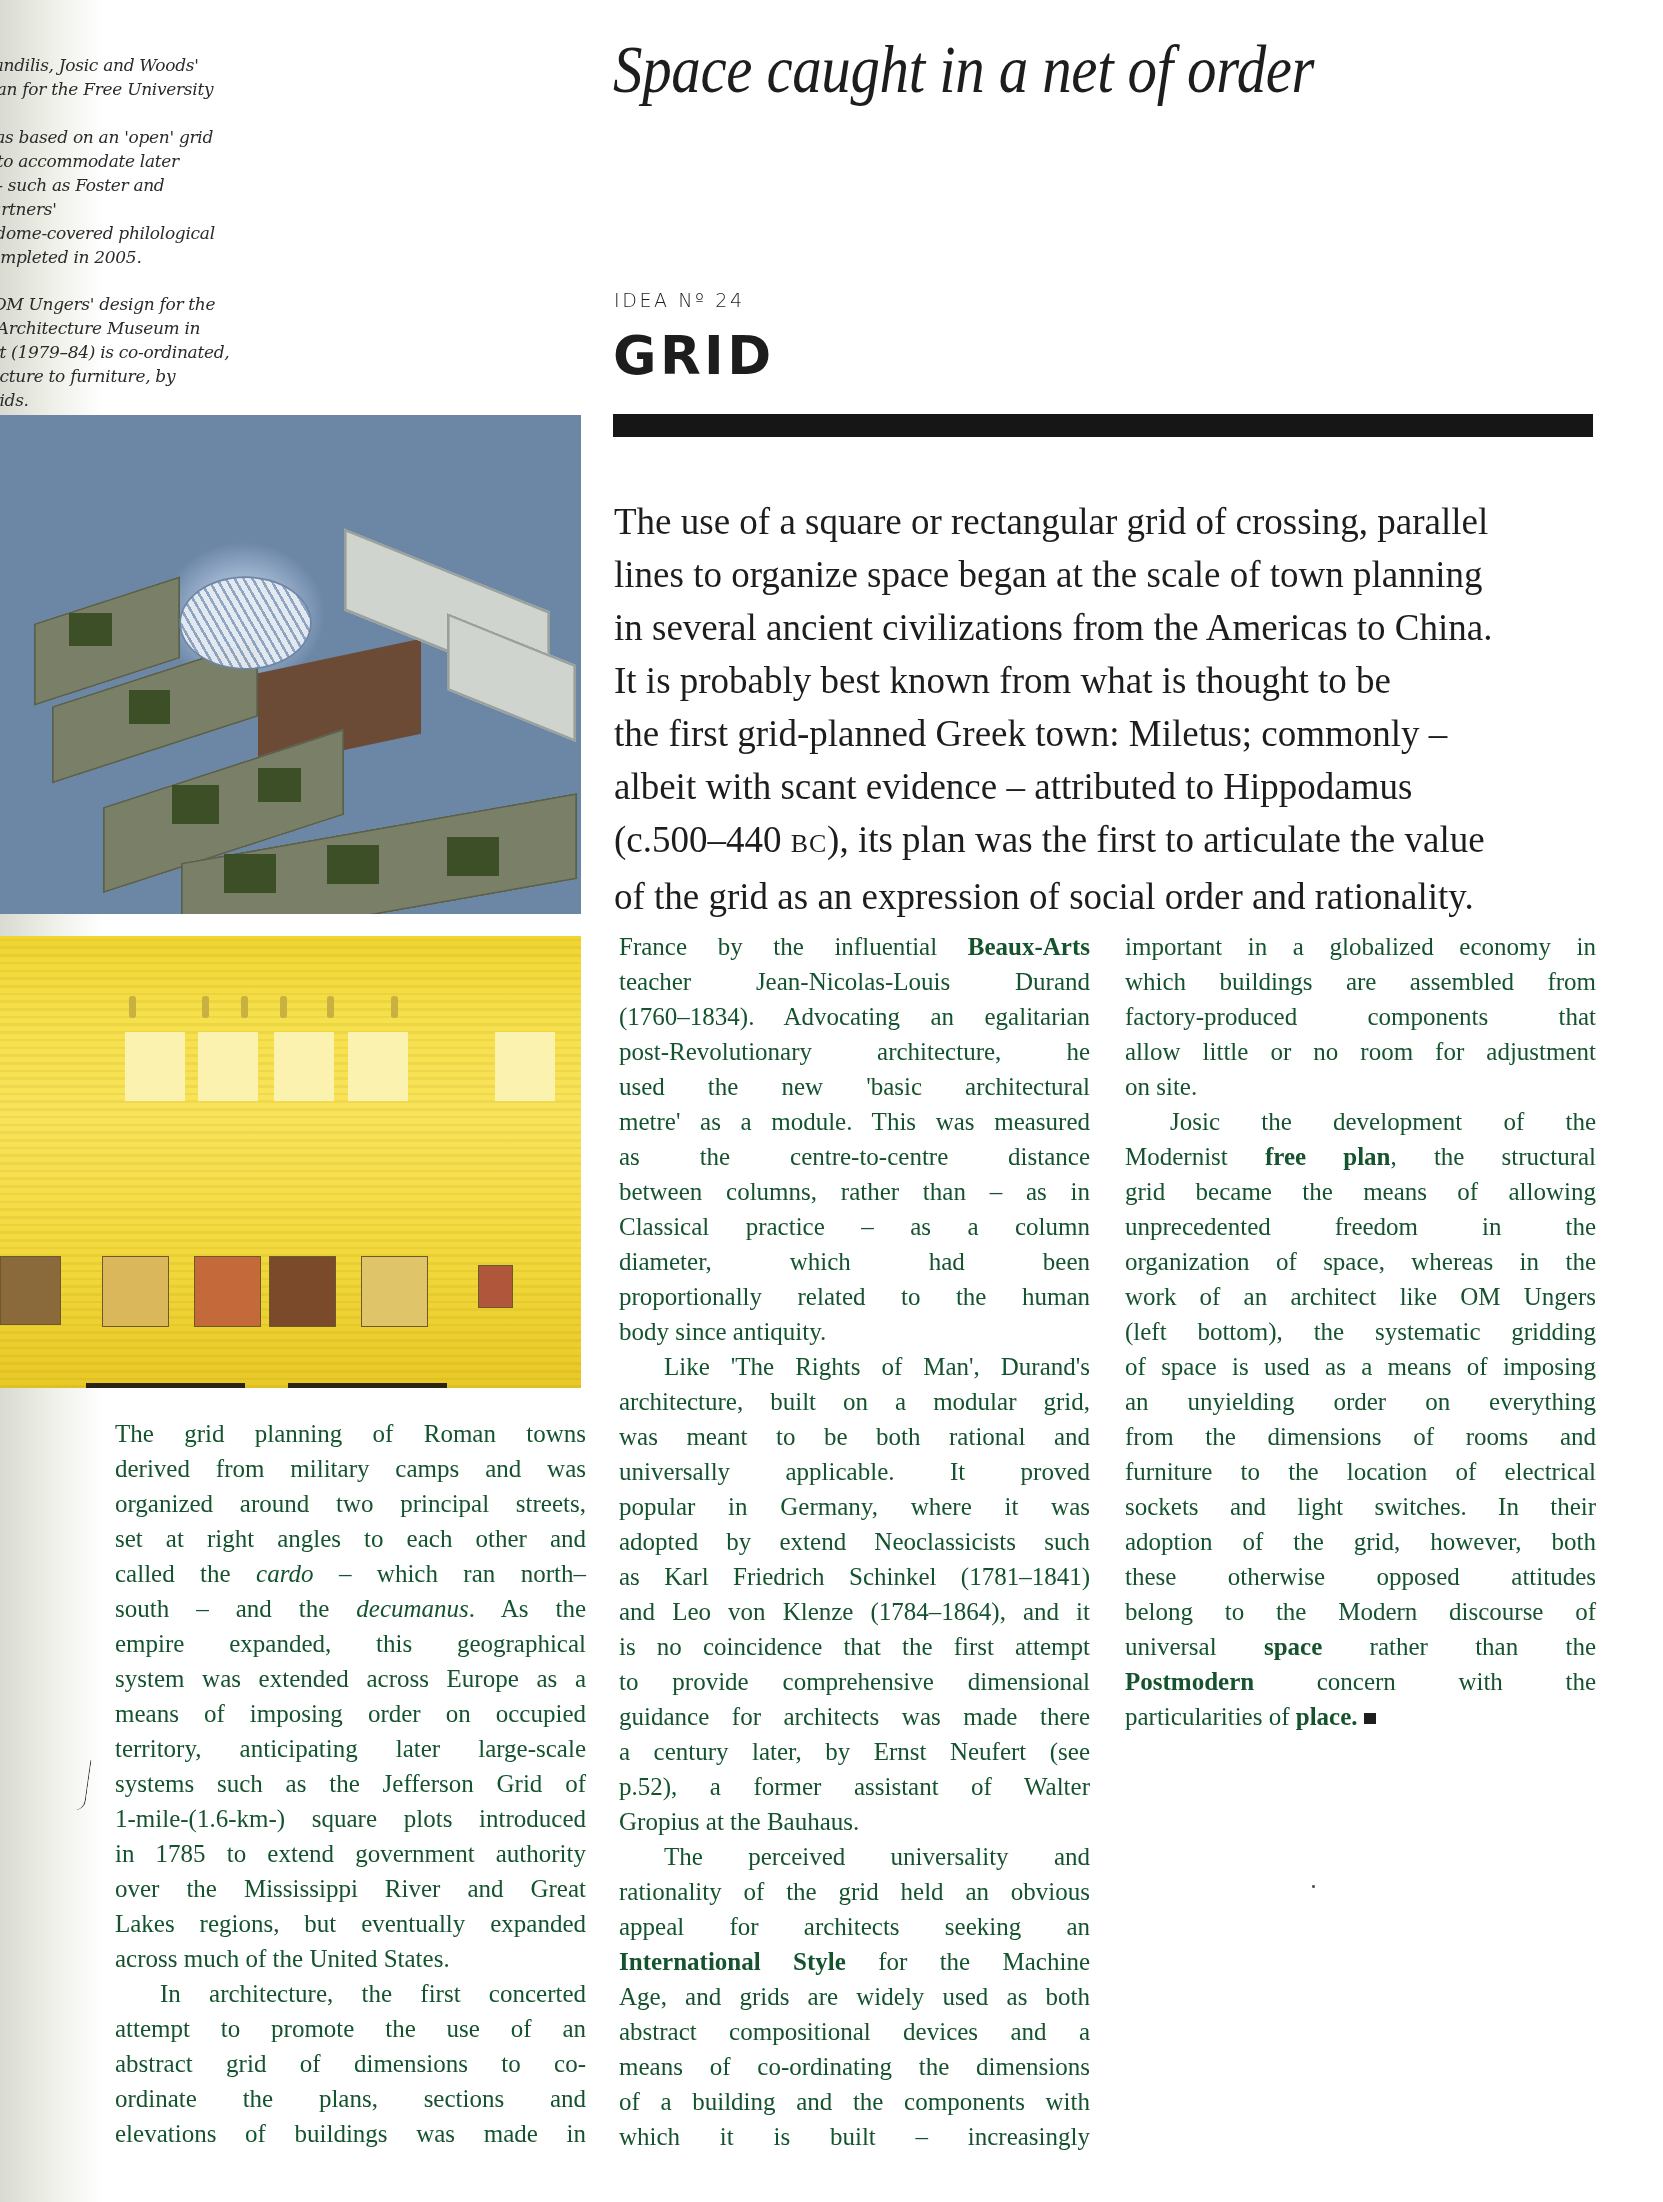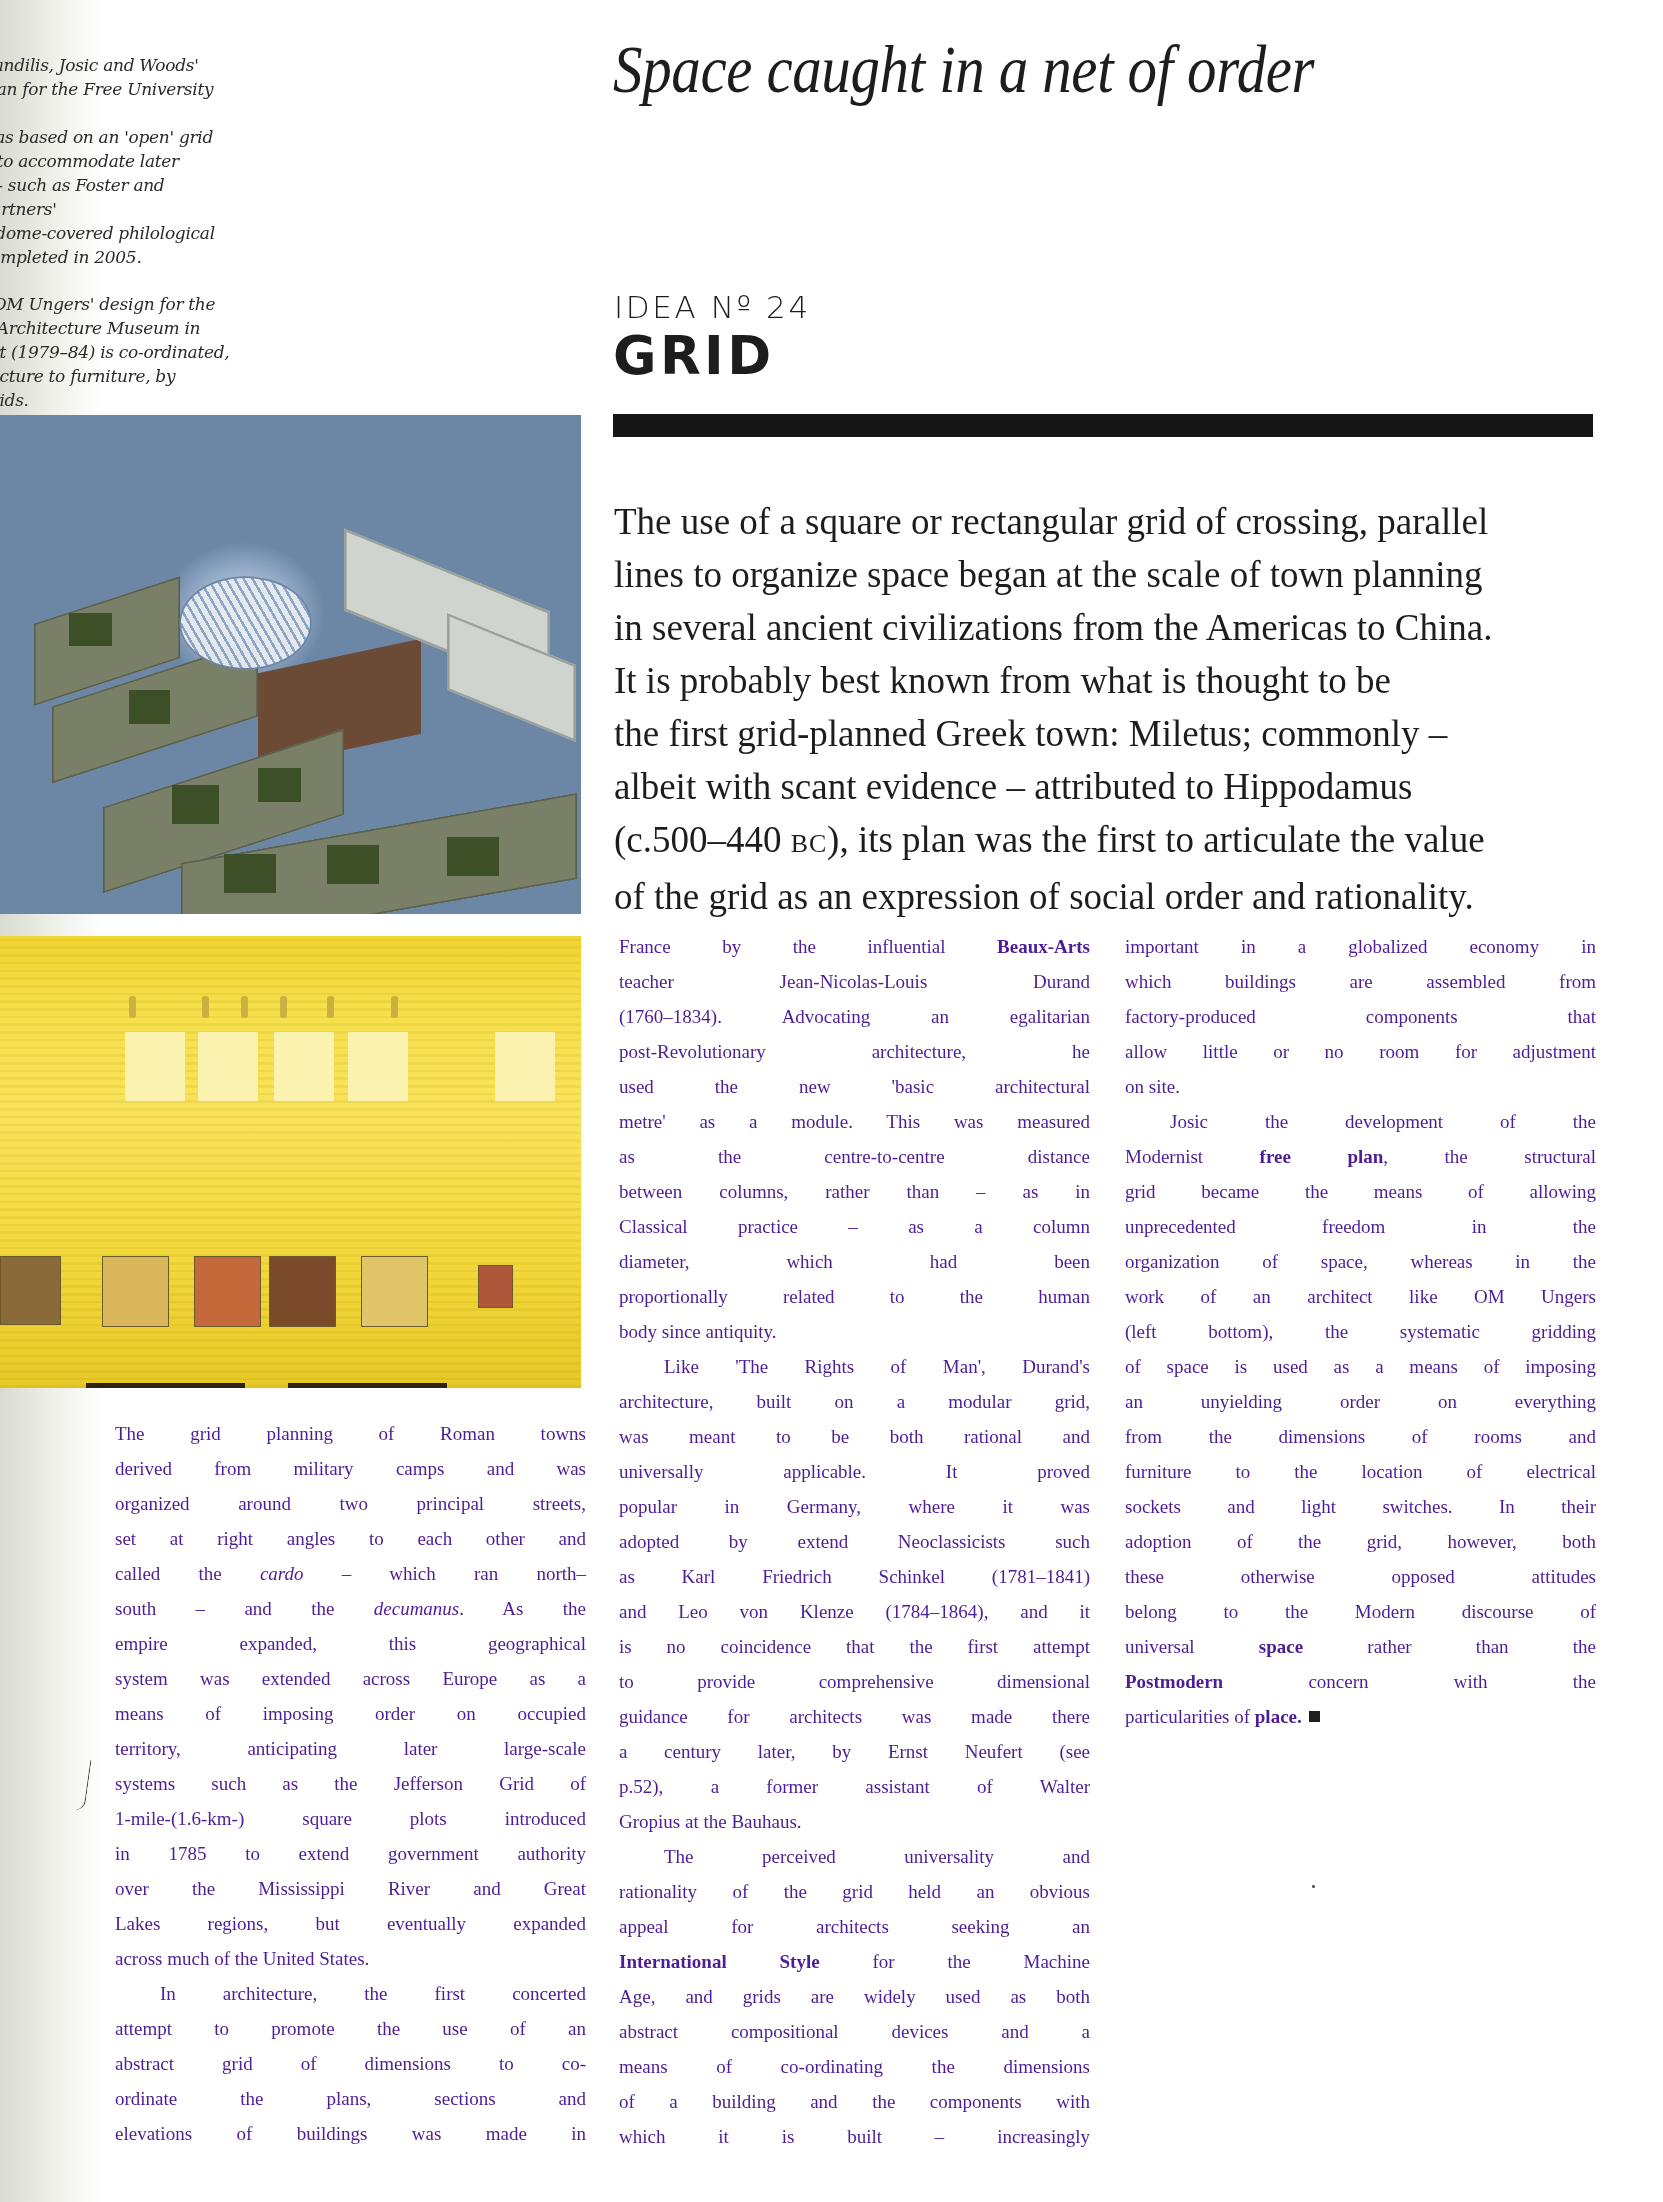--- a/index.html
+++ b/index.html
@@ -22,21 +22,21 @@
   .captions p { margin: 0 0 23px 0; white-space: pre-line; }
   
   .title {
     position: absolute; left: 613px; top: 26px;
     font-family: "Liberation Serif", serif; font-style: italic;
     font-size: 67px; line-height: 86px; color: #1d1d1d; letter-spacing: -0.4px;
     transform: scaleX(0.88); transform-origin: left top;
   }
   .idea-label {
     position: absolute; left: 614px; top: 289px;
-    font-family: "DejaVu Sans", sans-serif; font-size: 31px; letter-spacing: 2.6px;
+    font-family: "DejaVu Sans", sans-serif; font-size: 19px; letter-spacing: 2.6px;
     color: #1d1d1d; font-weight: 300;
   }
   .idea-title {
     position: absolute; left: 613px; top: 325px;
     font-family: "DejaVu Sans", sans-serif; font-weight: bold; font-size: 53px;
     letter-spacing: 3.4px; color: #1d1d1d;
   }
   .black-bar {
     position: absolute; left: 613px; top: 414px; width: 980px; height: 23px;
     background: #161616;
@@ -81,22 +81,22 @@
   .photo-yellow .bench {
     position: absolute; height: 33px;
     background:
       repeating-linear-gradient(90deg, #2a2414 0 5.2px, transparent 5.2px 24px),
       linear-gradient(#2a2414, #2a2414) top/100% 5.2px no-repeat,
       linear-gradient(#2a2414, #2a2414) bottom/100% 5.2px no-repeat;
   }
   
   .col {
     position: absolute; width: 471px;
-    font-family: "Liberation Serif", serif; font-size: 19px; line-height: 35px;
-    color: #4c1d95; text-align: justify;
+    font-family: "Liberation Serif", serif; font-size: 25px; line-height: 35px;
+    color: #14532d; text-align: justify;
   }
   .col .ln { display: block; text-align: justify; text-align-last: justify; white-space: nowrap; }
   .col .ln.last { text-align-last: left; }
   .col-left { left: 115px; top: 1416px; }
   .col-mid { left: 619px; top: 929px; }
   .col-right { left: 1125px; top: 929px; }
   b { font-weight: bold; }
   i { font-style: italic; }
   .end-mark { display: inline-block; width: 11.2px; height: 11.2px; background: #1e1e1e; margin-left: 6.9px; vertical-align: 0.9px; }
   .pen-mark {

